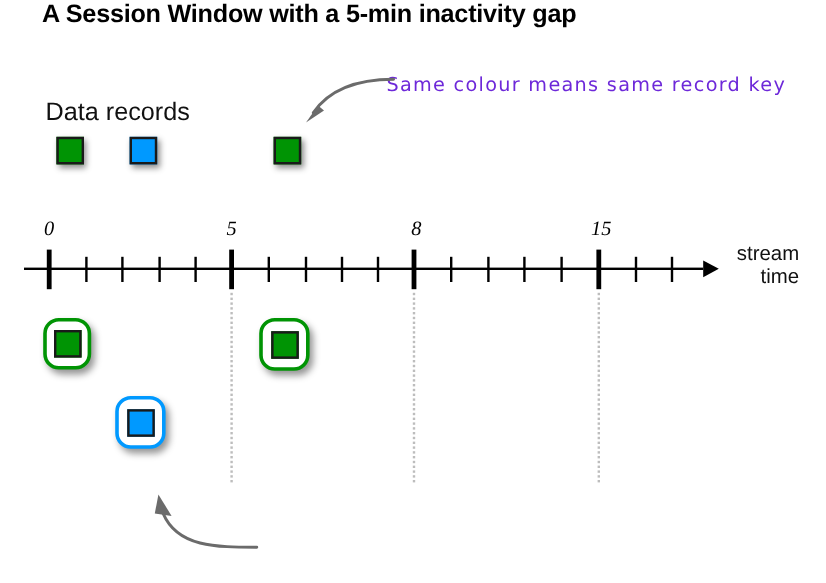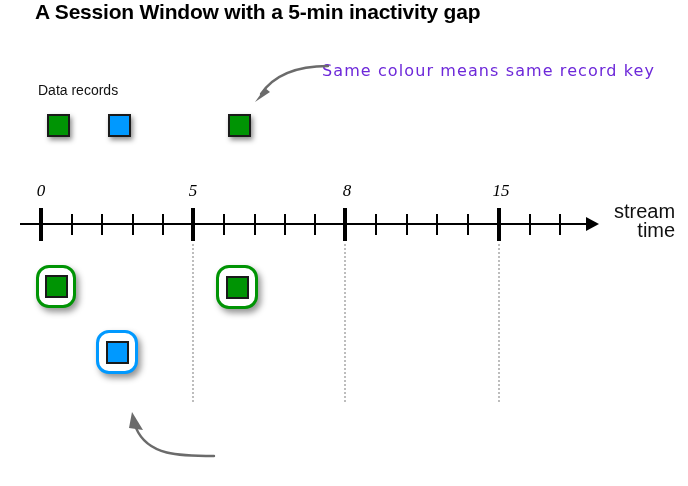--- a/index.html
+++ b/index.html
@@ -31,34 +31,34 @@
     font-size: 21px;
     font-weight: bold;
     color: #000000;
     letter-spacing: -0.2px;
     white-space: nowrap;
   }
 
   
   .plain-label {
     position: absolute;
-    font-size: 14px;
+    font-size: 21px;
     color: #111111;
     white-space: nowrap;
   }
   .label-data-records {
     left: 38px;
     top: 82px;
   }
   .label-stream-time {
     left: 614px;
     top: 202px;
     text-align: right;
     line-height: 19px;
-    font-size: 20px;
+    font-size: 17px;
   }
   .label-stream-time span { display: block; }
 
   
   .hand-note {
     position: absolute;
     font-family: "DejaVu Sans", sans-serif;
     font-size: 16px;
     color: #6d28d9;
     white-space: nowrap;

